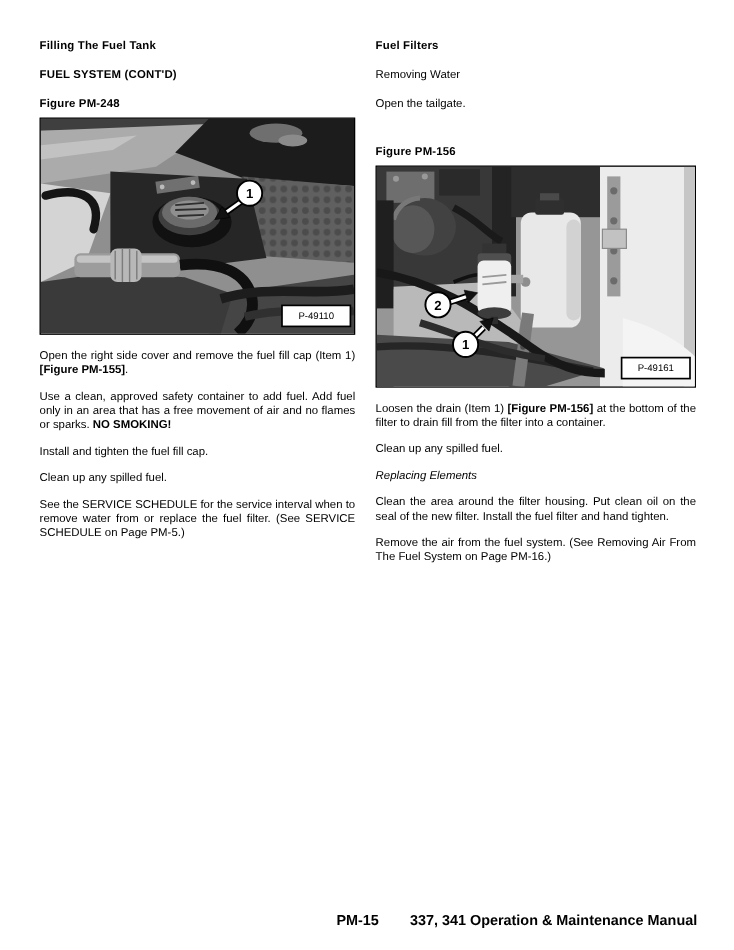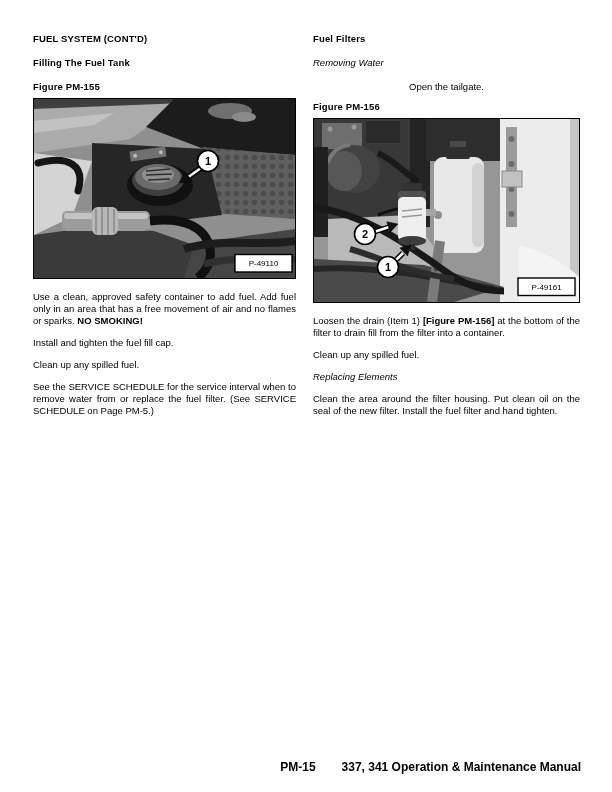--- a/index.html
+++ b/index.html
@@ -11,22 +11,22 @@
   }
   .col { position:absolute; top:33px; }
   .col.left  { left:33px;  width:263px; }
   .col.right { left:313px; width:267px; }
 
   .hd {
     font-size:9.5px; font-weight:bold; line-height:11px;
     margin:0 0 13px 0; letter-spacing:0.15px;
   }
   .hd.fig { margin-bottom:6px; }
-  .italic-sub { font-size:9.5px; font-style:italic; line-height:11px; margin:0 0 13px 0; }
-  p.intro { font-size:9.5px; line-height:12px; margin:0 0 8px 0;text-align:center; }
+  .italic-sub { font-size:9.5px; line-height:11px; margin:0 0 13px 0; }
+  p.intro { font-size:9.5px; line-height:12px; margin:0 0 28px 0; }
 
   figure { margin:0 0 12px 0; }
   svg.photo { display:block; border:1.5px solid #000; background:#8f8f8f; }
 
   .body-text p {
     font-size:9.5px; line-height:12px; margin:0 0 10px 0;
     text-align:justify;
   }
   .body-text p:last-child { margin-bottom:0; }
   .b { font-weight:bold; }
@@ -48,23 +48,23 @@
     font-family:"Liberation Sans", sans-serif;
     font-size:8px; text-anchor:middle;
   }
 </style>
 </head>
 <body>
 
 <div class="page">
 
   <div class="col left">
+    <div class="hd">Filling The Fuel Tank</div>
     <div class="hd">FUEL SYSTEM (CONT'D)</div>
-    <div class="hd">Filling The Fuel Tank</div>
-    <div class="hd fig">Figure PM-155</div>
+    <div class="hd fig">Figure PM-248</div>
 
     <figure>
       <svg class="photo" width="261" height="179" viewBox="0 0 261 179">
         <defs>
           <pattern id="foam" width="9" height="9" patternUnits="userSpaceOnUse">
             <rect width="9" height="9" fill="#606060"></rect>
             <circle cx="4.5" cy="4.5" r="2.8" fill="#4c4c4c"></circle>
           </pattern>
         </defs>
         <g>
@@ -113,20 +113,21 @@
           <text class="callout-num" x="174" y="66">1</text>
         </g>
         <g>
           <rect x="201" y="155.5" width="57" height="17.5" fill="#ffffff" stroke="#000000" stroke-width="1.4"></rect>
           <text class="photo-id-text" x="229.5" y="167">P-49110</text>
         </g>
       </svg>
     </figure>
 
     <div class="body-text">
+        <p><span>Open the right side cover and remove the fuel fill cap (Item 1) </span><span class="b">[Figure PM-155]</span><span>.</span></p>
         <p><span>Use a clean, approved safety container to add fuel. Add fuel only in an area that has a free movement of air and no flames or sparks. </span><span class="b">NO SMOKING!</span></p>
         <p><span>Install and tighten the fuel fill cap.</span></p>
         <p><span>Clean up any spilled fuel.</span></p>
         <p><span>See the SERVICE SCHEDULE for the service interval when to remove water from or replace the fuel filter. (See SERVICE SCHEDULE on Page PM-5.)</span></p>
       </div>
   </div>
 
   <div class="col right">
     <div class="hd">Fuel Filters</div>
     <div class="italic-sub">Removing Water</div>
@@ -211,20 +212,21 @@
           <text class="photo-id-text" x="232.5" y="170.5">P-49161</text>
         </g>
       </svg>
     </figure>
 
     <div class="body-text">
         <p><span>Loosen the drain (Item 1) </span><span class="b">[Figure PM-156]</span><span> at the bottom of the filter to drain fill from the filter into a container.</span></p>
         <p><span>Clean up any spilled fuel.</span></p>
         <p><span class="i">Replacing Elements</span></p>
         <p><span>Clean the area around the filter housing. Put clean oil on the seal of the new filter. Install the fuel filter and hand tighten.</span></p>
+        <p><span>Remove the air from the fuel system. (See Removing Air From The Fuel System on Page PM-16.)</span></p>
       </div>
   </div>
 
   <div class="footer">
     <span class="pm">PM-15</span>
     <span class="title">337, 341 Operation &amp; Maintenance Manual</span>
   </div>
 
 </div>
 

